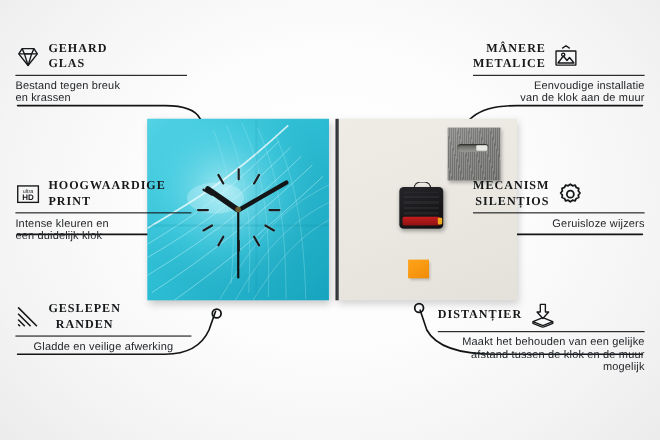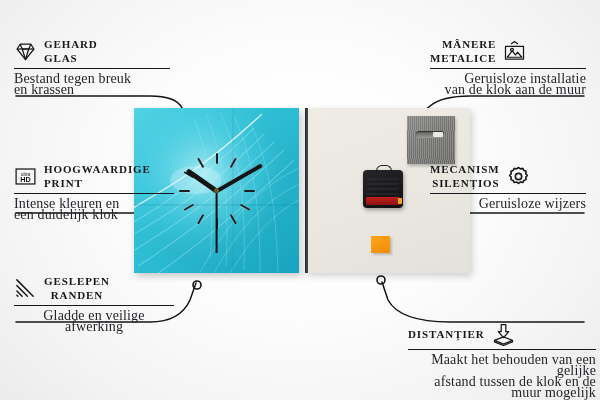--- a/index.html
+++ b/index.html
@@ -18,22 +18,22 @@
   .feat .head{display:flex;align-items:center;gap:7px;}
   .feat.right .head{justify-content:flex-start;}
   .feat .title{
     font-family:"Liberation Serif",serif;
     font-size:11px;font-weight:700;letter-spacing:.9px;
     color:#16181a;line-height:13.5px;text-transform:uppercase;
   }
   .feat.right .title{text-align:right;}
   .rule{height:1px;background:#15171a;margin:3px 0 4px;}
   .desc{
-    font-family:Liberation Serif, serif;
-    font-size:14px;line-height:11px;color:#23262a;letter-spacing:.15px;
+    font-family:Liberation Sans, sans-serif;
+    font-size:10px;line-height:11px;color:#23262a;letter-spacing:.15px;
   }
   .feat.right .desc{text-align:right;}
   .ico{width:23px;height:23px;flex:0 0 23px;display:block;}
 
   
   .wires{position:absolute;inset:0;width:600px;height:400px;pointer-events:none;}
 
   
   #clock{
     position:absolute;left:134px;top:108px;width:165px;height:165px;
@@ -291,21 +291,21 @@
         <g fill="none" stroke="#16181a" stroke-width="1.3" stroke-linejoin="round">
           <path d="M8.4,4.2 L12,1.6 L15.6,4.2"></path>
           <rect x="2.6" y="6.6" width="18.8" height="13.4"></rect>
           <path d="M4.4,18 L9.6,11.4 L13,15.6 L15.4,12.8 L19.6,18 Z"></path>
           <circle cx="9.4" cy="10.2" r="1.5"></circle>
         </g>
       </svg>
     </div>
     <div class="rule"></div>
     <div class="desc">
-      <div>Geruisloze installatie</div>
+      <div>Eenvoudige installatie</div>
       <div>van de klok aan de muur</div>
     </div>
   </div>
 
   <div class="feat right" style="left:430px;top:163px;width:156px;">
     <div class="head">
       <div class="title">
         <div>MECANISM</div>
         <div>SILENȚIOS</div>
       </div>
@@ -315,21 +315,21 @@
           <circle cx="12" cy="12" r="3.3"></circle>
         </g>
       </svg>
     </div>
     <div class="rule"></div>
     <div class="desc">
       <div>Geruisloze wijzers</div>
     </div>
   </div>
 
-  <div class="feat right" style="left:408px;top:275px;width:188px;margin-top:48px;">
+  <div class="feat right" style="left:398px;top:275px;width:188px;">
     <div class="head">
       <div class="title">
         <div>DISTANȚIER</div>
       </div>
       <svg class="ico" viewBox="0 0 24 24">
         <g fill="none" stroke="#16181a" stroke-width="1.3" stroke-linejoin="round">
           <path d="M9.6,1.8 h4.8 v7.2 h3.1 L12,15.2 L6.5,9 h3.1 Z"></path>
           <path d="M12,14.4 L21.4,18.2 L12,22 L2.6,18.2 Z"></path>
           <path d="M2.6,18.2 v1.5 L12,23.5 L21.4,19.7 v-1.5"></path>
         </g>

